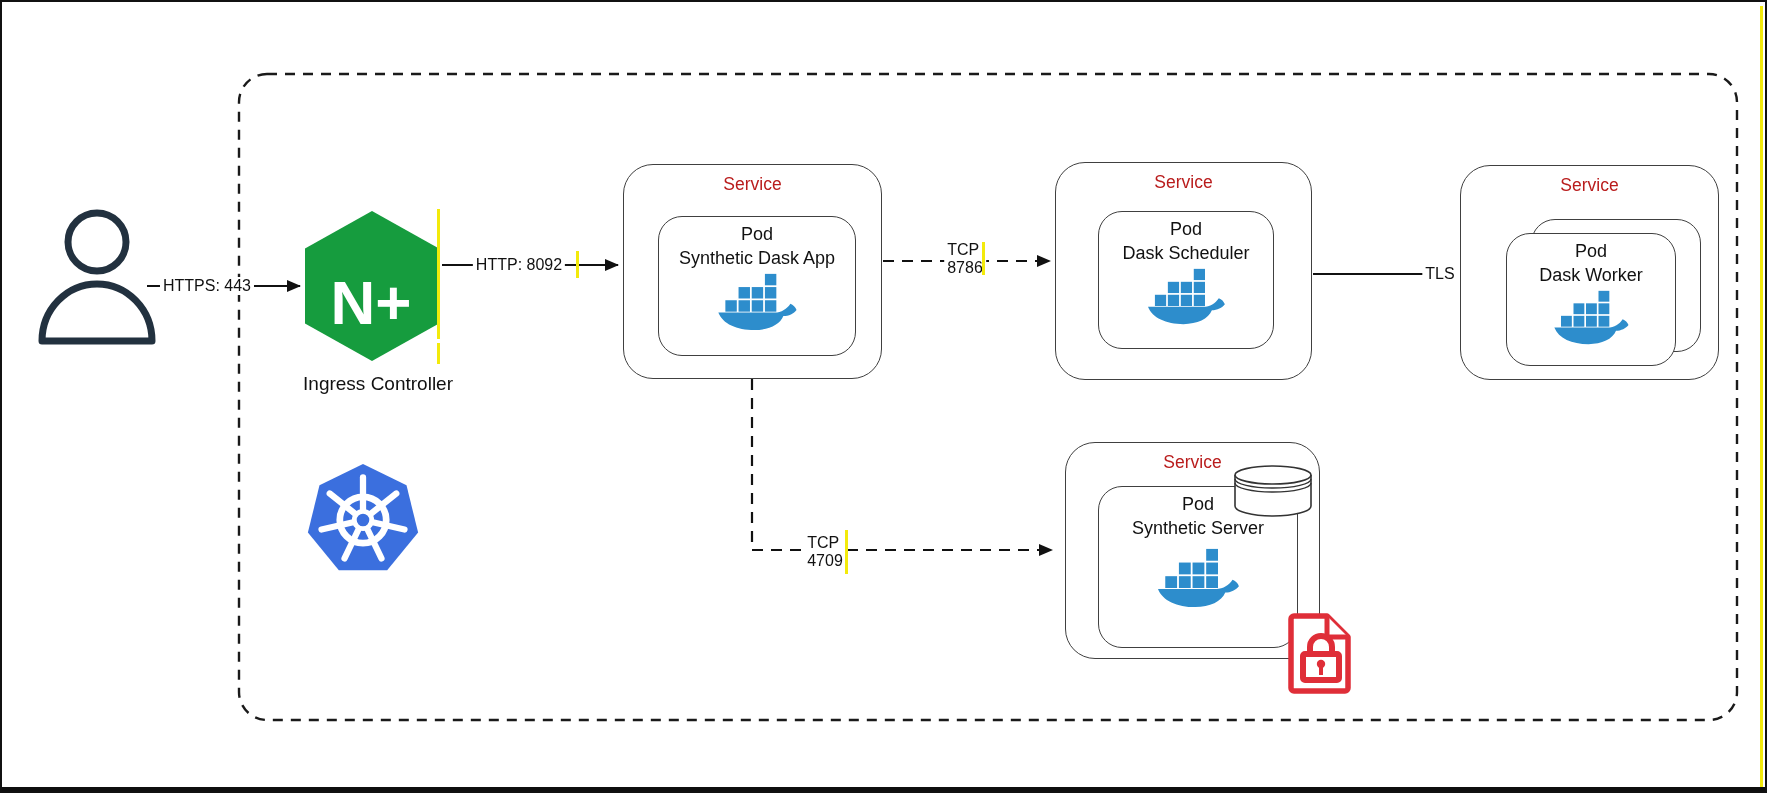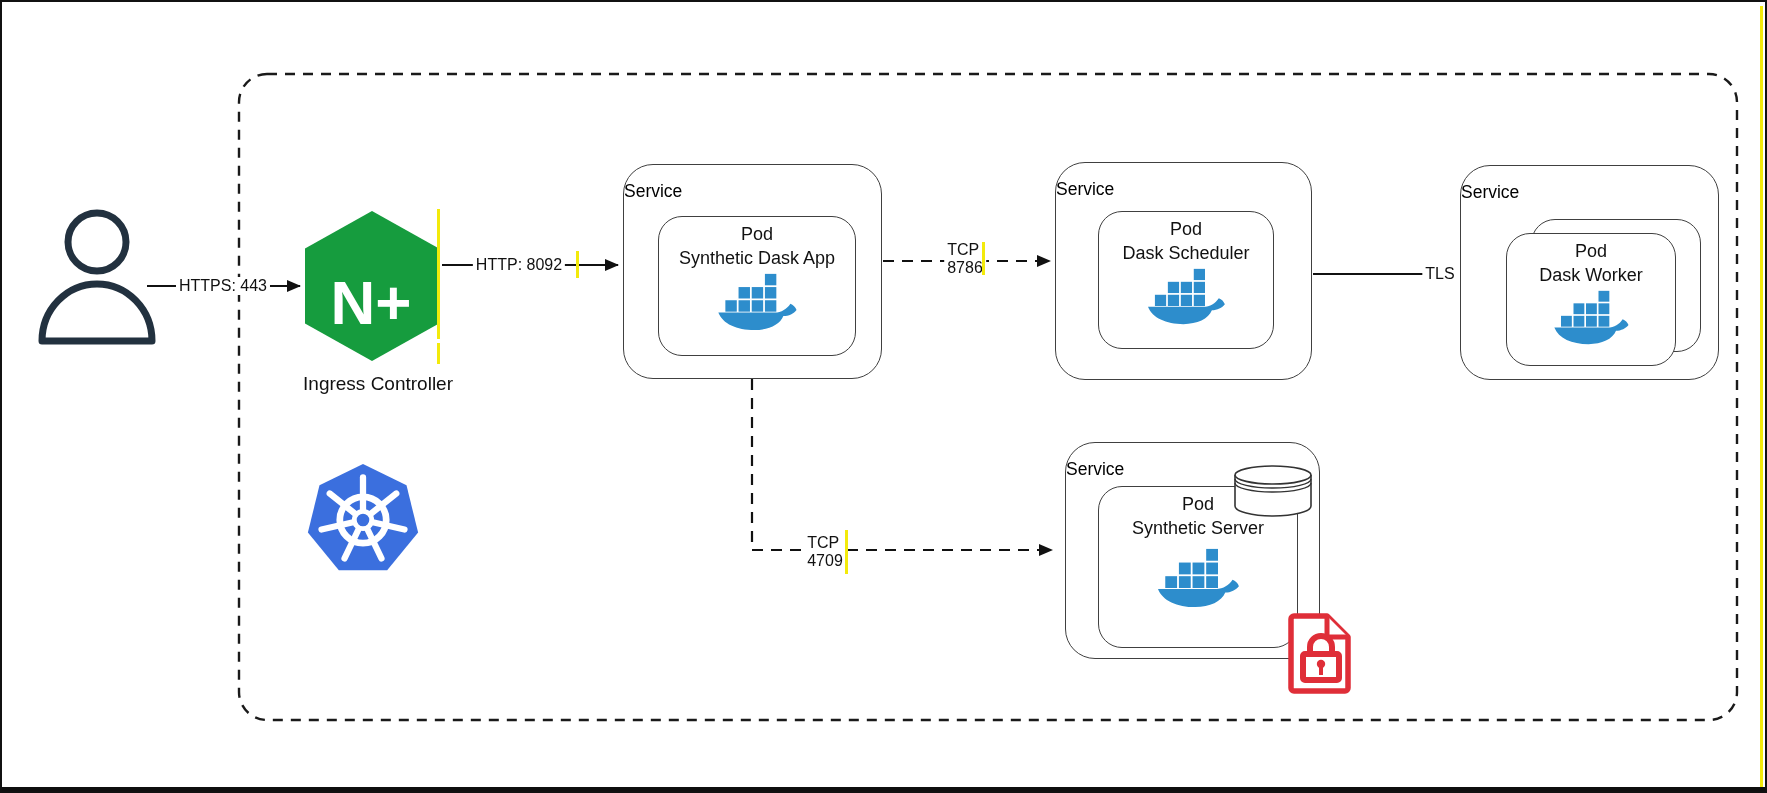--- a/index.html
+++ b/index.html
@@ -9,21 +9,21 @@
     color:#111;
   }
   .bottom-bar{position:absolute;left:0;right:0;bottom:0;height:4px;background:#0f0f0f;}
   svg{display:block;}
   .overlay{position:absolute;left:0;top:0;}
   .icon{position:absolute;}
   .service{
     position:absolute;border:1.6px solid #404040;border-radius:30px;background:#fff;
     box-sizing:border-box;
   }
-  .svc-title{margin-top:16px;font-size:17.5px;color:#000000;}
+  .svc-title{margin-top:9px;text-align:center;font-size:17.5px;color:#b91c1c;}
   .pod{
     position:absolute;border:1.4px solid #404040;border-radius:24px;background:#fff;
     box-sizing:border-box;display:flex;flex-direction:column;align-items:center;
   }
   .pod.ghost{background:#fff;}
   .pod-title{margin-top:6px;font-size:18px;line-height:23px;}
   .pod-name{font-size:18px;line-height:24px;white-space:nowrap;}
   .docker{margin-top:3px;}
   .conn-label{
     position:absolute;transform:translate(-50%,-50%);background:#fff;
@@ -176,21 +176,21 @@
 
   <svg class="icon" style="left:1281px;top:610px;" width="76" height="82" viewBox="0 0 76 82">
     <path d="M11 4 h33 l21 21 v51 a3 3 0 0 1 -3 3 h-51 a3 3 0 0 1 -3 -3 v-69 a3 3 0 0 1 3 -3 z" fill="#fff" stroke="var(--lock-red,#df2e38)" stroke-width="5.5" stroke-linejoin="round"></path>
     <path d="M44 4 v21 h21" fill="#fff" stroke="var(--lock-red,#df2e38)" stroke-width="5" stroke-linejoin="round"></path>
     <path d="M27 42 v-7 a11 11 0 0 1 22 0 v7" fill="none" stroke="var(--lock-red,#df2e38)" stroke-width="6"></path>
     <rect x="20" y="42" width="36" height="26" rx="2" fill="#fff" stroke="var(--lock-red,#df2e38)" stroke-width="6"></rect>
     <circle cx="38" cy="52" r="4.2" fill="var(--lock-red,#df2e38)"></circle>
     <rect x="36" y="54" width="4" height="9" fill="var(--lock-red,#df2e38)"></rect>
   </svg>
 
-  <div class="conn-label" style="left:205px;top:284px;margin-left:16px;">HTTPS: 443</div>
+  <div class="conn-label" style="left:205px;top:284px;">HTTPS: 443</div>
   <div class="conn-label" style="left:517px;top:263px;">HTTP: 8092</div>
   <div class="conn-label" style="left:963px;top:257px;">
     <span>TCP</span>
     <span>8786</span>
   </div>
   <div class="conn-label" style="left:1438px;top:272px;">TLS</div>
   <div class="conn-label" style="left:823px;top:550px;">
     <span>TCP</span>
     <span>4709</span>
   </div>

